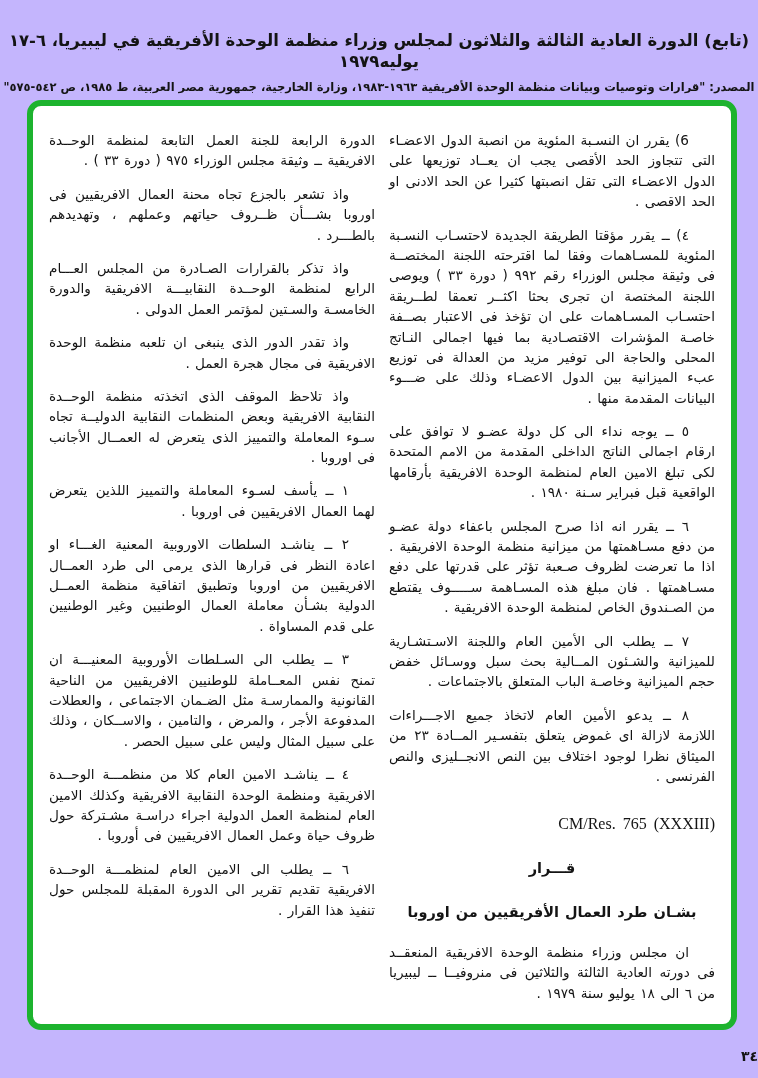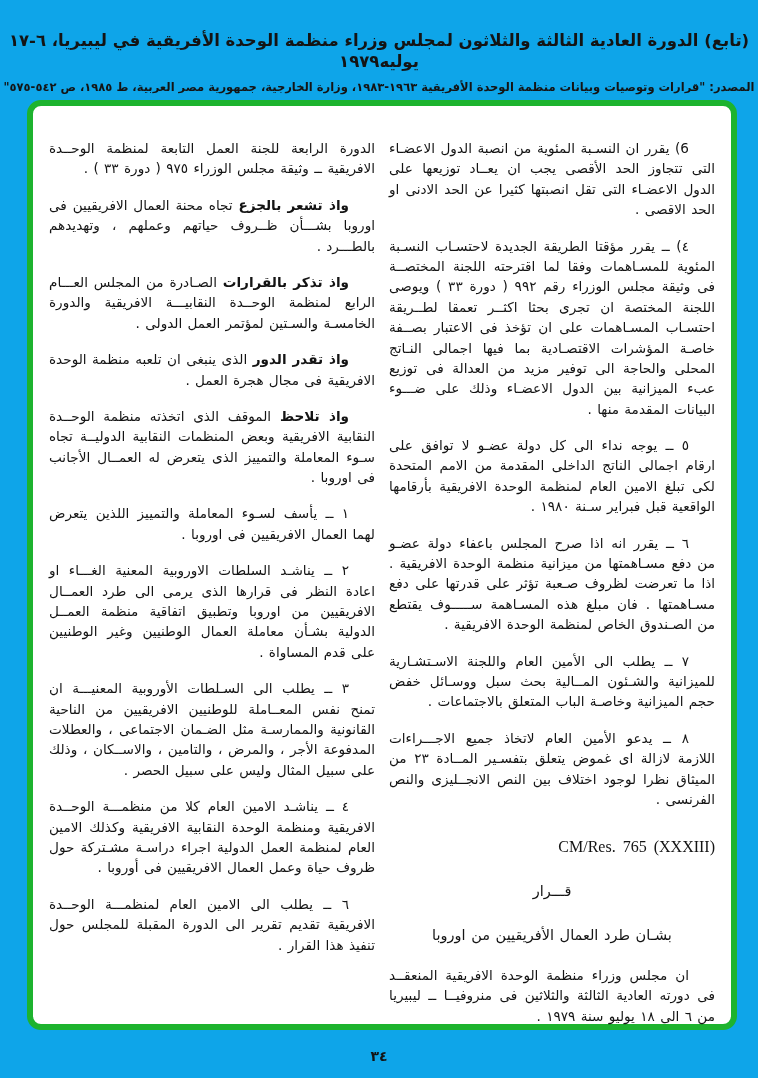--- a/index.html
+++ b/index.html
@@ -9,21 +9,21 @@
     width: 758px;
     height: 1078px;
     overflow: hidden;
     font-family: "DejaVu Sans", sans-serif;
     color: #141414;
   }
   .page {
     position: relative;
     width: 758px;
     height: 1078px;
-    background: #0ea5e9;
+    background: #c4b5fd;
   }
   .page-header {
     text-align: center;
     padding-top: 30px;
     direction: rtl;
   }
   .header-title {
     font-size: 16.5px;
     font-weight: bold;
     letter-spacing: 0;
@@ -55,49 +55,49 @@
   }
   .col {
     width: 50%;
     direction: rtl;
   }
   .para {
     direction: rtl;
     text-align: justify;
     font-size: 13.6px;
     line-height: 1.5;
-    margin: 16px 0 13px 0;
+    margin: 8px 0 13px 0;
     word-spacing: 1px;
   }
   .para.body { text-indent: 26px; }
   .para.body-noindent { text-indent: 0; }
-  .para b { font-weight: bold; }
+  .para b { font-weight: normal; }
   .para.latin {
     direction: ltr;
     text-align: right;
     font-family: "Liberation Serif", serif;
     font-size: 16px;
     text-indent: 0;
     margin-top: 26px;
     margin-bottom: 10px;
     word-spacing: 3px;
   }
   .para.center {
     text-align: center;
     text-indent: 0;
-    font-weight: normal;
+    font-weight: bold;
     font-size: 14.5px;
     margin: 22px 0 18px 0;
   }
   .page-footer {
     position: absolute;
     left: 0;
     bottom: 14px;
     width: 100%;
-    text-align: center;
+    text-align: right;
     font-size: 14px;
     font-weight: bold;
     direction: rtl;
   }
 </style>
 </head>
 <body>
 
 <div class="page">
 

